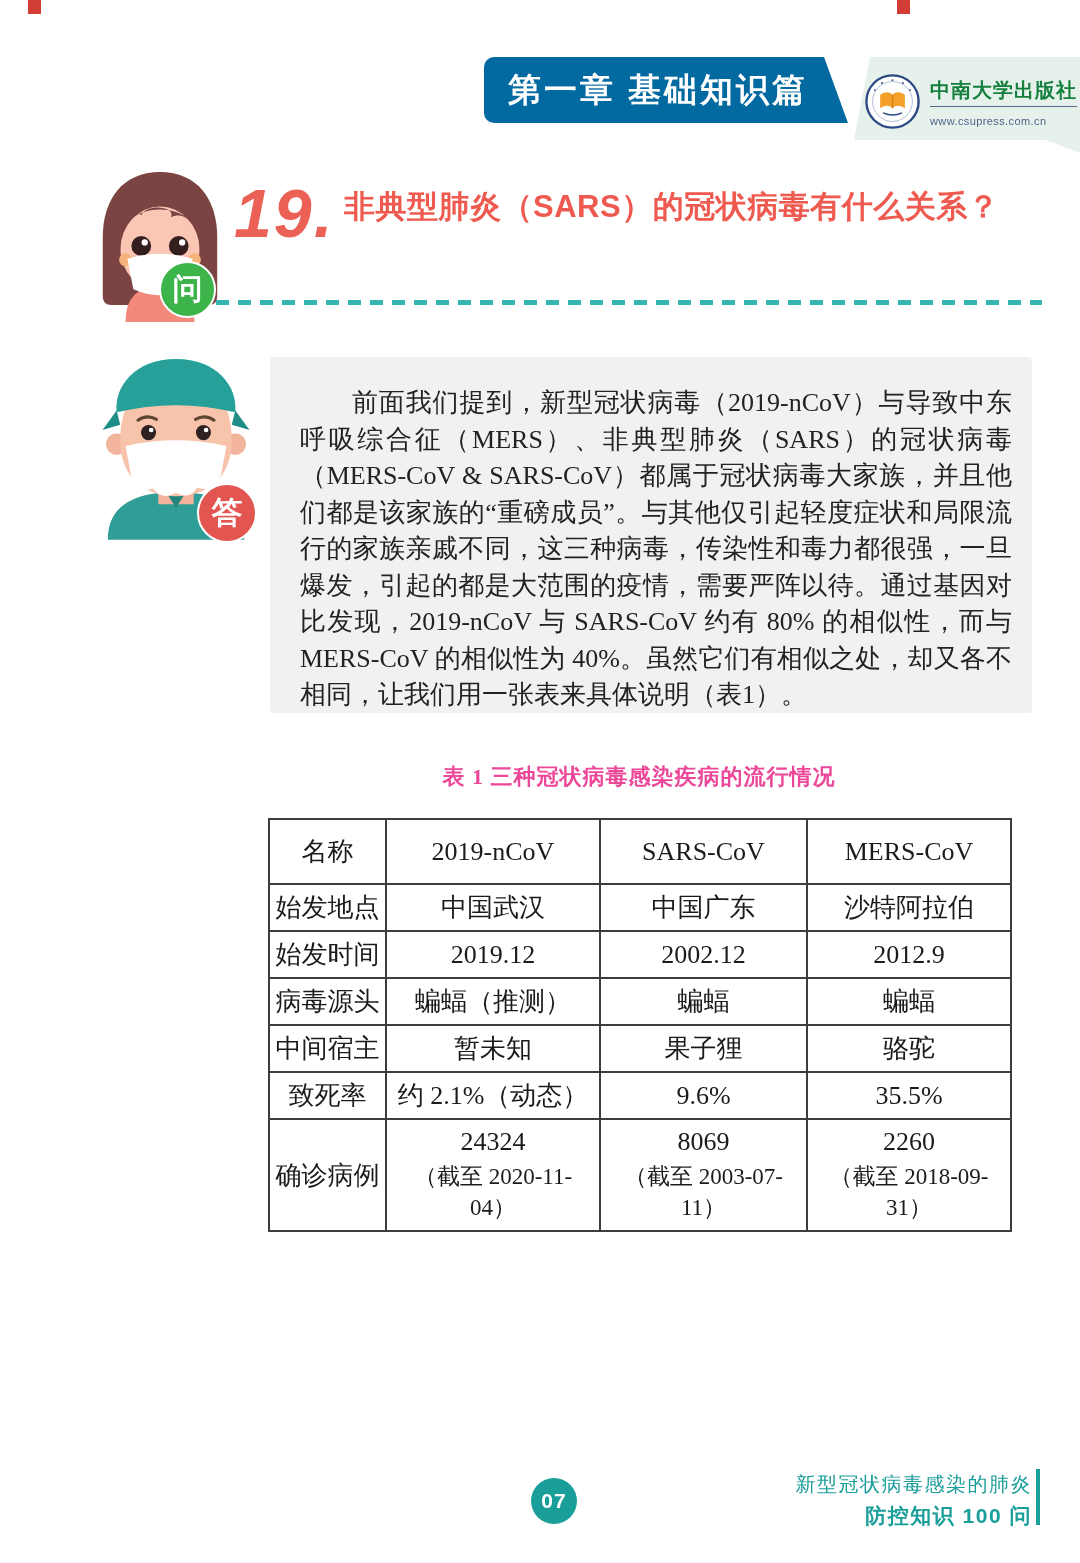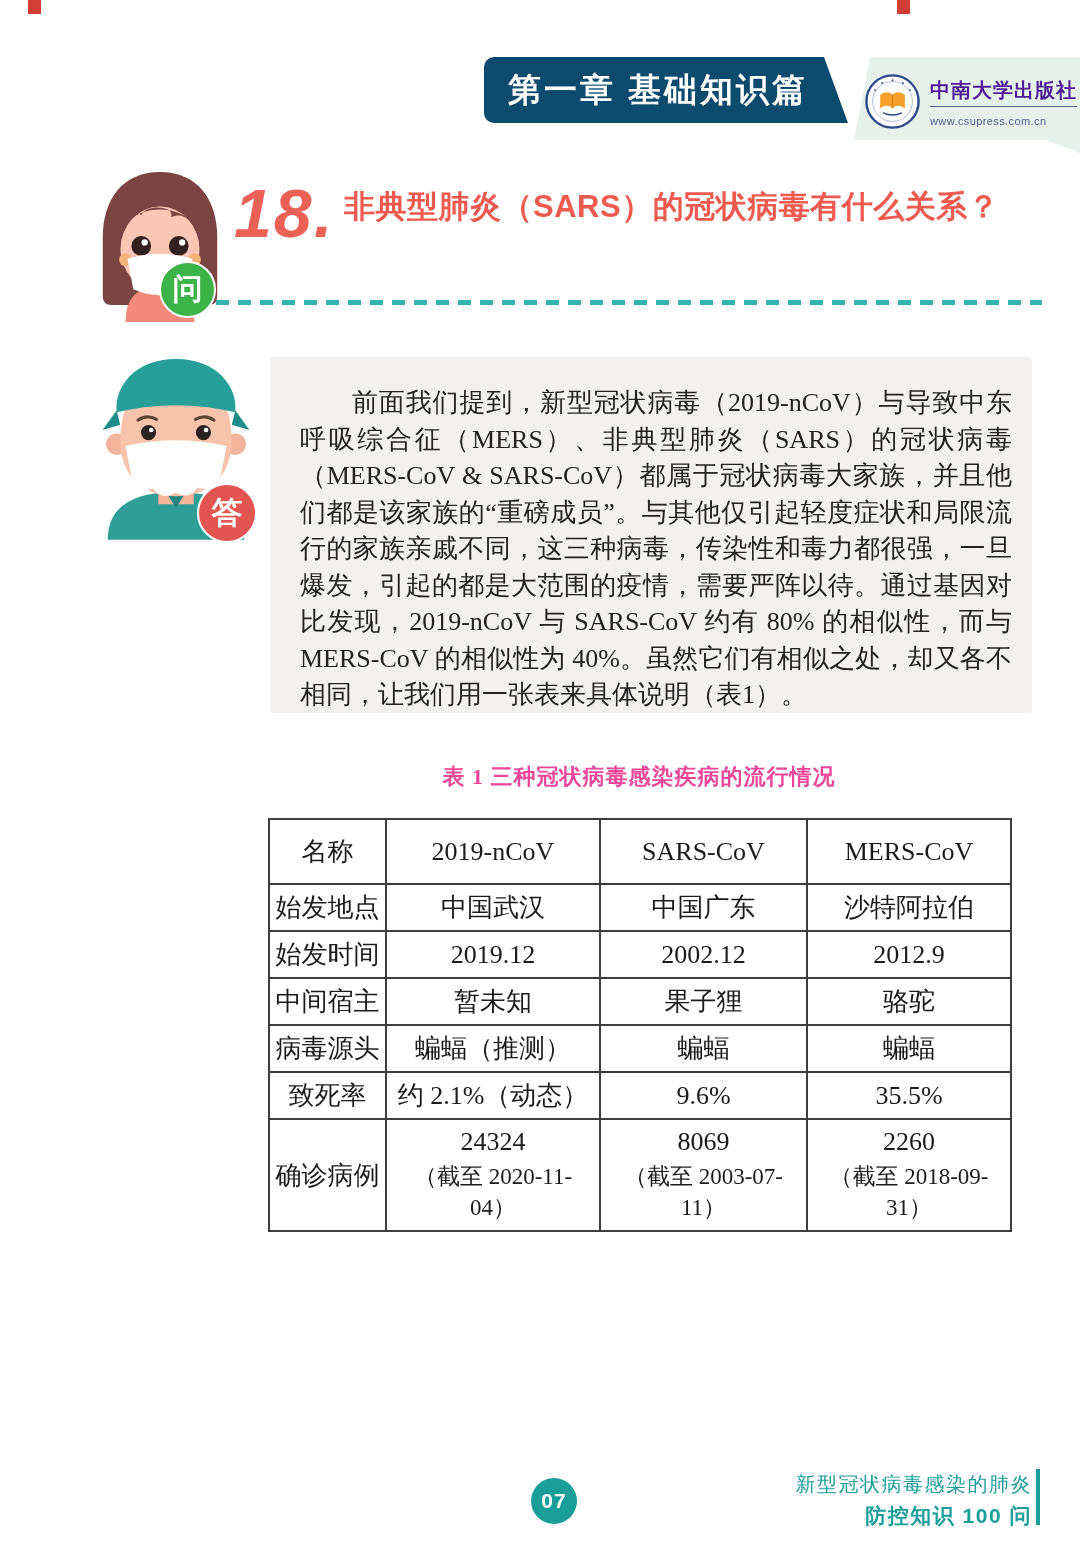--- a/index.html
+++ b/index.html
@@ -26,31 +26,31 @@
   .mint-panel {
     position: absolute; left: 854px; top: 57px; width: 226px; height: 96px;
     background: #e6f1ec;
     clip-path: polygon(16px 0, 100% 0, 100% 100%, calc(100% - 34px) 83px, 0 83px);
   }
   .publisher { position: absolute; left: 10px; top: 16px; display: flex; align-items: center; }
   .seal { width: 57px; height: 57px; flex: 0 0 auto; }
   .pub-text { margin-left: 9px; }
   .pub-name {
     font-family: Liberation Sans, sans-serif;
-    font-weight: bold; font-size: 20px; color: #4c1d95; letter-spacing: 1px;
+    font-weight: bold; font-size: 20px; color: #15803d; letter-spacing: 1px;
     white-space: nowrap;
   }
   .pub-url {
     margin-top: 2px; padding-top: 8px;
     border-top: 1.5px solid #57688d;
     font-size: 11px; color: #51628a; letter-spacing: 0.4px;
   }
   .chapter-banner {
     position: absolute; left: 484px; top: 57px; width: 364px; height: 66px;
-    background: #0c4a6e;
+    background: #0369a1;
     border-radius: 10px 0 0 10px;
     clip-path: polygon(0 0, calc(100% - 24px) 0, 100% 100%, 0 100%);
     display: flex; align-items: center; justify-content: center;
     padding-right: 16px;
     color: #ffffff; font-size: 33px; font-weight: bold; letter-spacing: 3px;
   }
 
   
   .avatar-woman { position: absolute; left: 86px; top: 166px; width: 148px; height: 158px; }
   .q-badge {
@@ -178,21 +178,21 @@
       <circle cx="56" cy="81" r="10" fill="#341f1f"></circle>
       <circle cx="94" cy="81" r="10" fill="#341f1f"></circle>
       <circle cx="59.5" cy="77.5" r="3.2" fill="#ffffff"></circle>
       <circle cx="97.5" cy="77.5" r="3.2" fill="#ffffff"></circle>
       <path d="M42 94 Q75 84 108 94 L102 125 Q75 137 48 125 Z" fill="#ffffff"></path>
     </svg>
   </div>
   <div class="q-badge">
     <span>问</span>
   </div>
-  <div class="q-number">18.</div>
+  <div class="q-number">19.</div>
   <div class="q-title">
     <div>非典型肺炎（SARS）的冠状病毒有什么关系？</div>
   </div>
   <div class="q-divider"></div>
 
   <div class="avatar-doctor">
     <svg viewBox="0 0 210 212">
       <path d="M28 212 Q28 158 105 158 Q182 158 182 212 Z" fill="#2f9e96"></path>
       <path d="M85 138 L125 138 L125 172 L85 172 Z" fill="#f3b49c"></path>
       <path d="M95 160 L105 176 L115 160 Z" fill="#23857e"></path>
@@ -239,30 +239,30 @@
         <td>中国广东</td>
         <td>沙特阿拉伯</td>
       </tr>
       <tr>
         <td>始发时间</td>
         <td>2019.12</td>
         <td>2002.12</td>
         <td>2012.9</td>
       </tr>
       <tr>
+        <td>病毒源头</td>
+        <td>蝙蝠（推测）</td>
+        <td>蝙蝠</td>
+        <td>蝙蝠</td>
+      </tr>
+      <tr>
         <td>中间宿主</td>
         <td>暂未知</td>
         <td>果子狸</td>
         <td>骆驼</td>
-      </tr>
-      <tr>
-        <td>病毒源头</td>
-        <td>蝙蝠（推测）</td>
-        <td>蝙蝠</td>
-        <td>蝙蝠</td>
       </tr>
       <tr>
         <td>致死率</td>
         <td>约 2.1%（动态）</td>
         <td>9.6%</td>
         <td>35.5%</td>
       </tr>
       <tr class="row-last">
         <td>确诊病例</td>
         <td>

